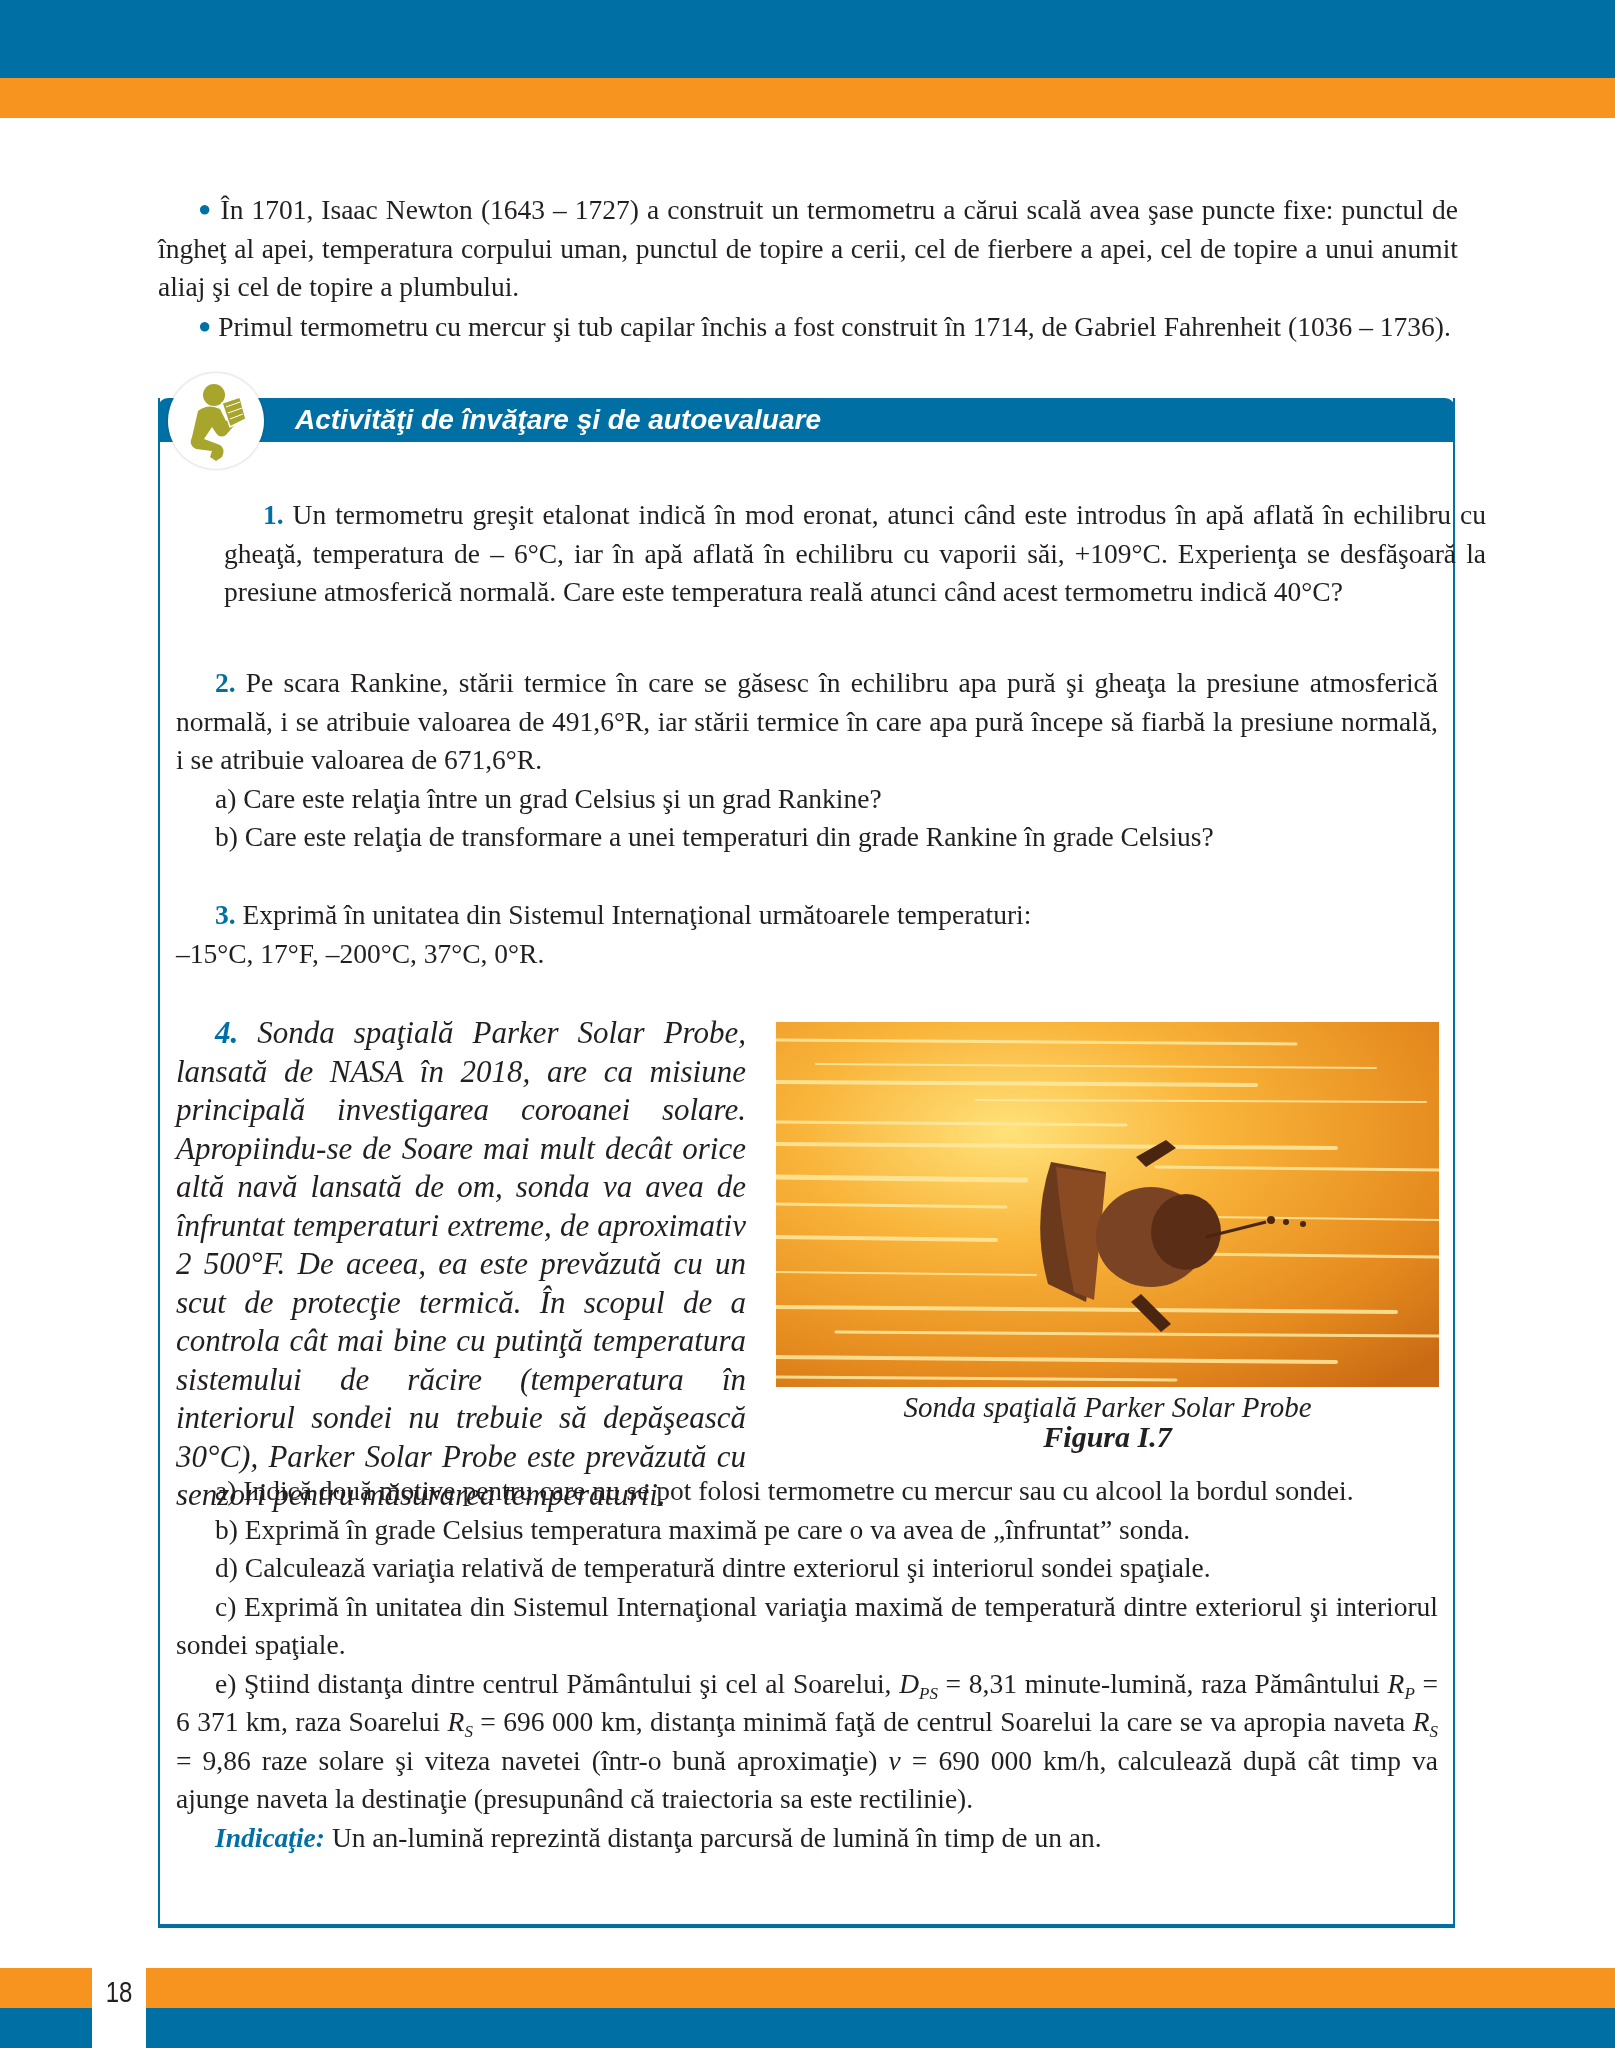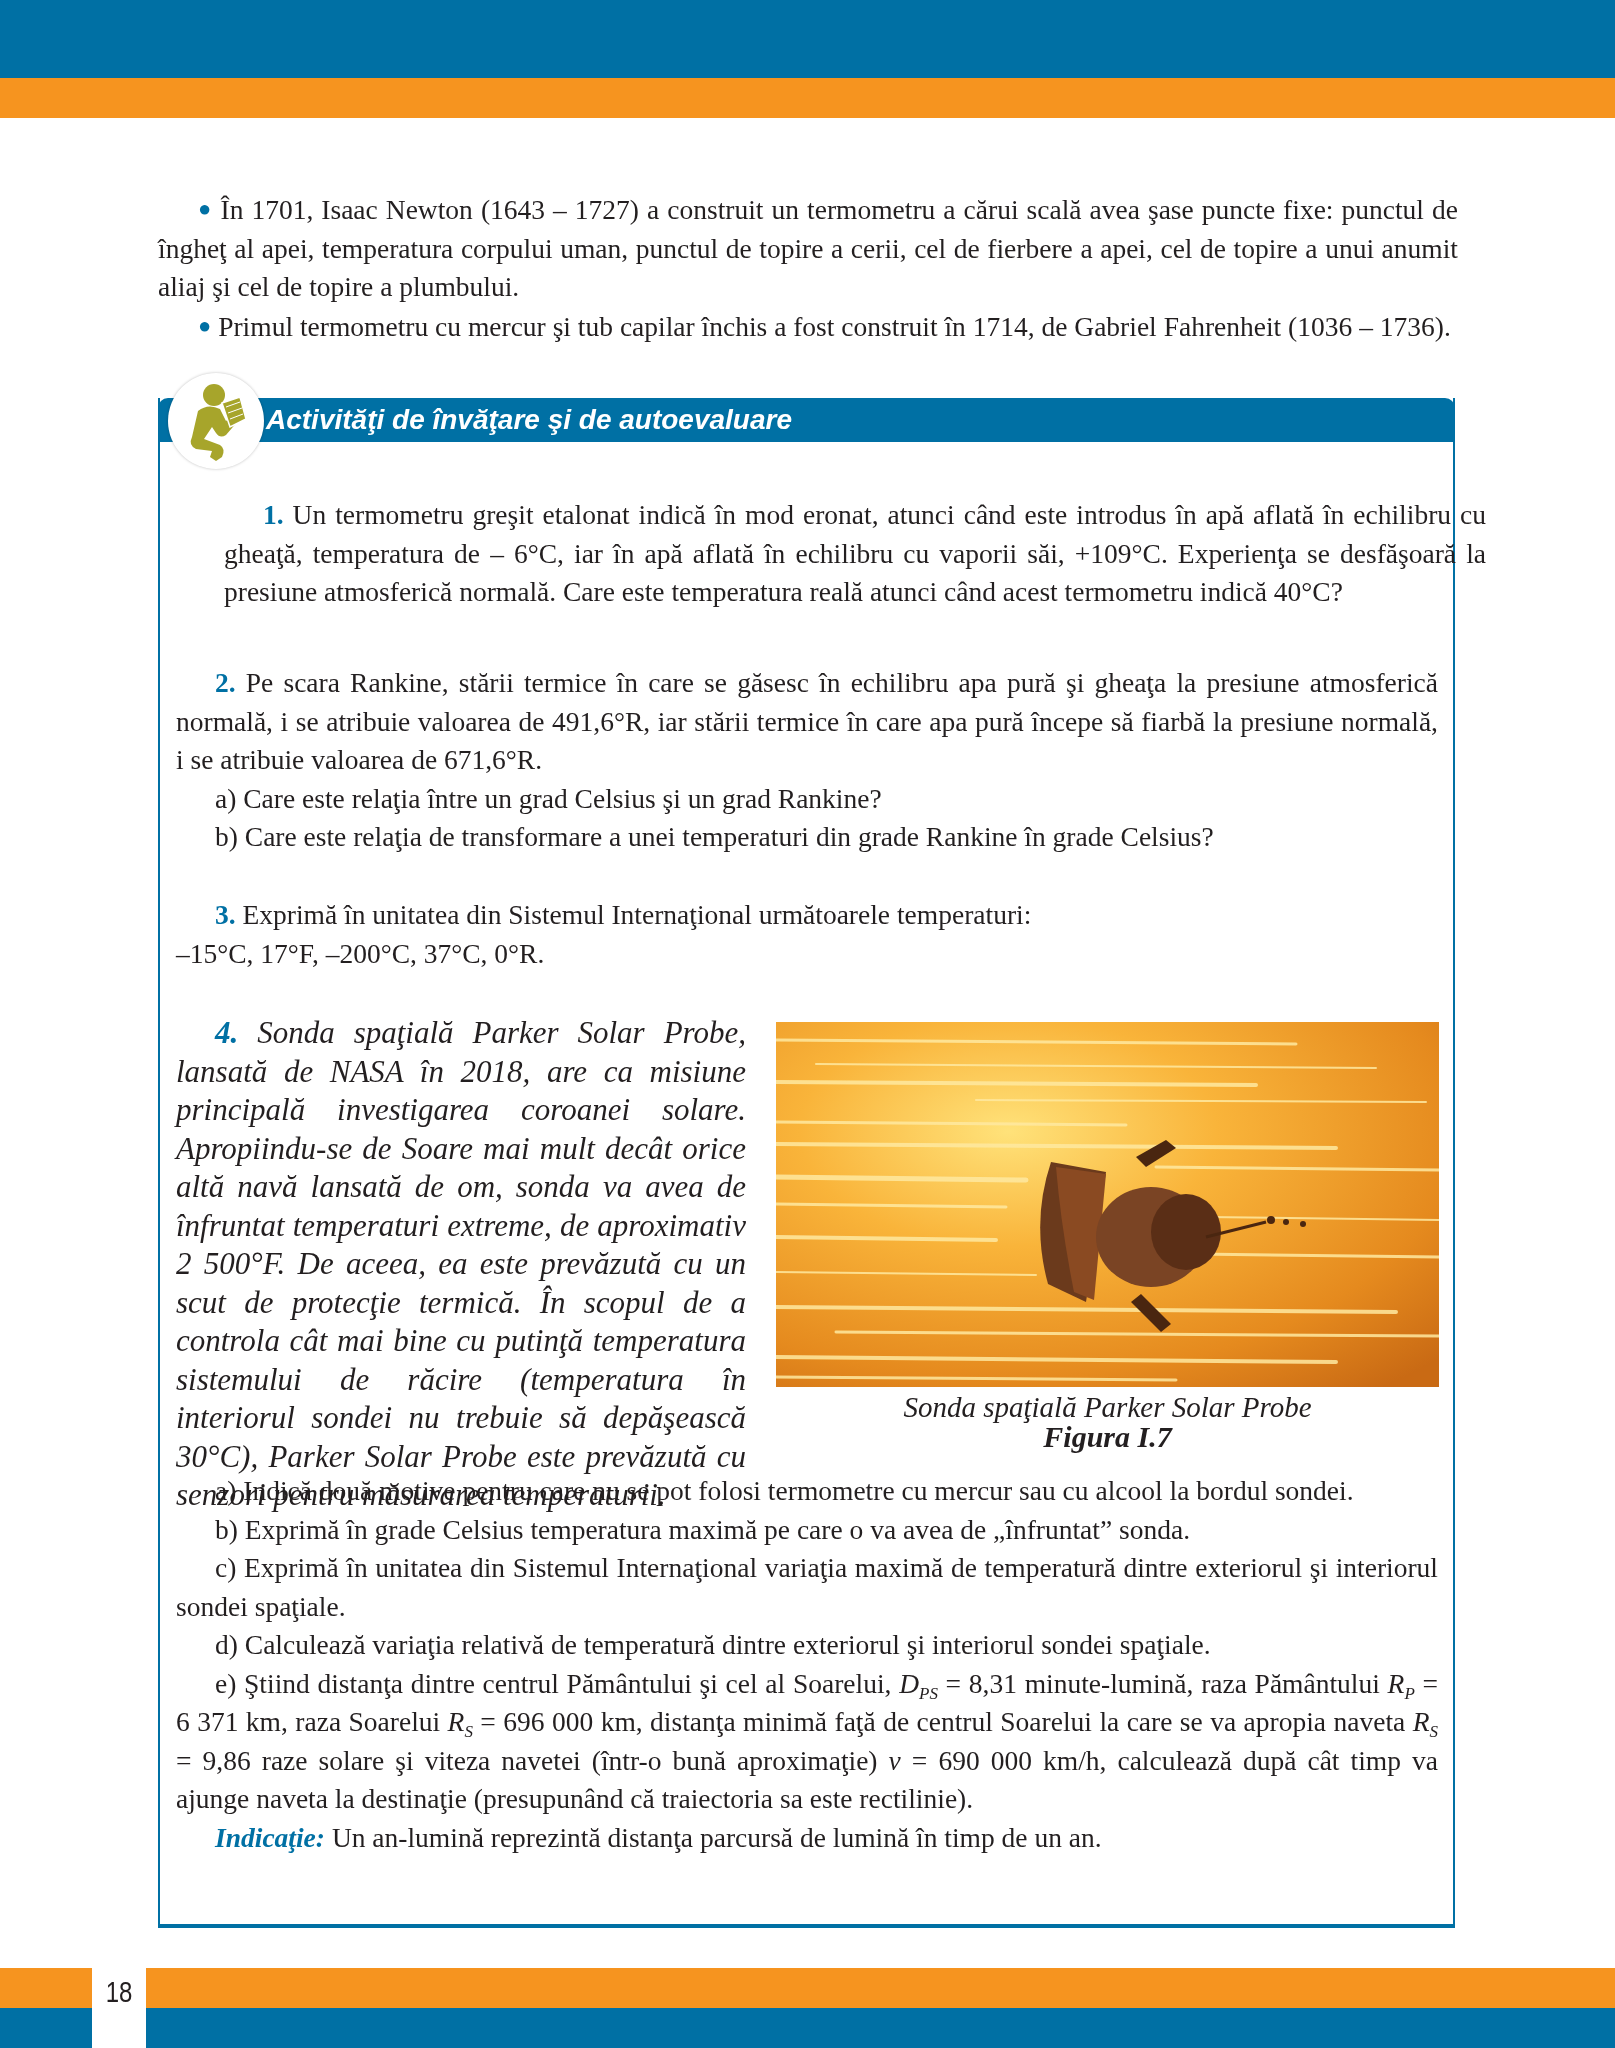--- a/index.html
+++ b/index.html
@@ -32,21 +32,21 @@
   .activity-box {
     position:absolute; left:158px; top:398px; width:1297px; height:1530px;
     border:2px solid #0070a4; border-top:none; border-bottom:4px solid #0070a4;
     box-sizing:border-box;
   }
   .activity-header {
     position:absolute; left:158px; top:398px; width:1297px; height:44px;
     background:#0070a4; border-radius:10px 10px 0 0;
   }
   .activity-title {
-    position:absolute; left:266px; top:398px; height:52px; line-height:44px;
+    position:absolute; left:295px; top:398px; height:52px; line-height:44px;
     font-family:"Liberation Sans", sans-serif; font-style:italic; font-weight:bold;
     font-size:28px; color:#ffffff;
   }
   .activity-icon {
     position:absolute; left:168px; top:373px; width:96px; height:96px; border-radius:50%;
     background:#ffffff; box-shadow:0 0 3px rgba(0,0,0,0.25);
   }
 
   .body { left:176px; width:1262px; }
   .body p { margin:0; }
@@ -156,22 +156,22 @@
       <path d="M355 280 L385 310 L395 302 L365 272 Z" fill="#4a2610"></path>
     </g>
   </svg>
 </div>
 <div class="caption">Sonda spaţială Parker Solar Probe</div>
 <div class="fig-label">Figura I.7</div>
 
 <div class="txt body" style="top:1472px;">
   <p class="ind">a) Indică două motive pentru care nu se pot folosi termometre cu mercur sau cu alcool la bordul sondei.</p>
   <p class="ind">b) Exprimă în grade Celsius temperatura maximă pe care o va avea de „înfruntat” sonda.</p>
+  <p class="ind">d) Calculează variaţia relativă de temperatură dintre exteriorul şi interiorul sondei spaţiale.</p>
   <p class="ind">c) Exprimă în unitatea din Sistemul Internaţional variaţia maximă de temperatură dintre exteriorul şi interiorul sondei spaţiale.</p>
-  <p class="ind">d) Calculează variaţia relativă de temperatură dintre exteriorul şi interiorul sondei spaţiale.</p>
   <p class="ind"><span>e) Ştiind distanţa dintre centrul Pământului şi cel al Soarelui, </span><span class="it">D</span><sub>PS</sub><span> = 8,31 minute-lumină, raza Pământului </span><span class="it">R</span><sub>P</sub><span> = 6 371 km, raza Soarelui </span><span class="it">R</span><sub>S</sub><span> = 696 000 km, distanţa minimă faţă de centrul Soarelui la care se va apropia naveta </span><span class="it">R</span><sub>S</sub><span> = 9,86 raze solare şi viteza navetei (într-o bună aproximaţie) </span><span class="it">v</span><span> = 690 000 km/h, calculează după cât timp va ajunge naveta la destinaţie (presupunând că traiectoria sa este rectilinie).</span></p>
   <p class="ind"><span class="hint">Indicaţie:</span><span> Un an-lumină reprezintă distanţa parcursă de lumină în timp de un an.</span></p>
 </div>
 
 <div class="bottom-orange"></div>
 <div class="bottom-blue"></div>
 <div class="page-num-box"></div>
 <div class="page-num">18</div>
 
 </body></html>

